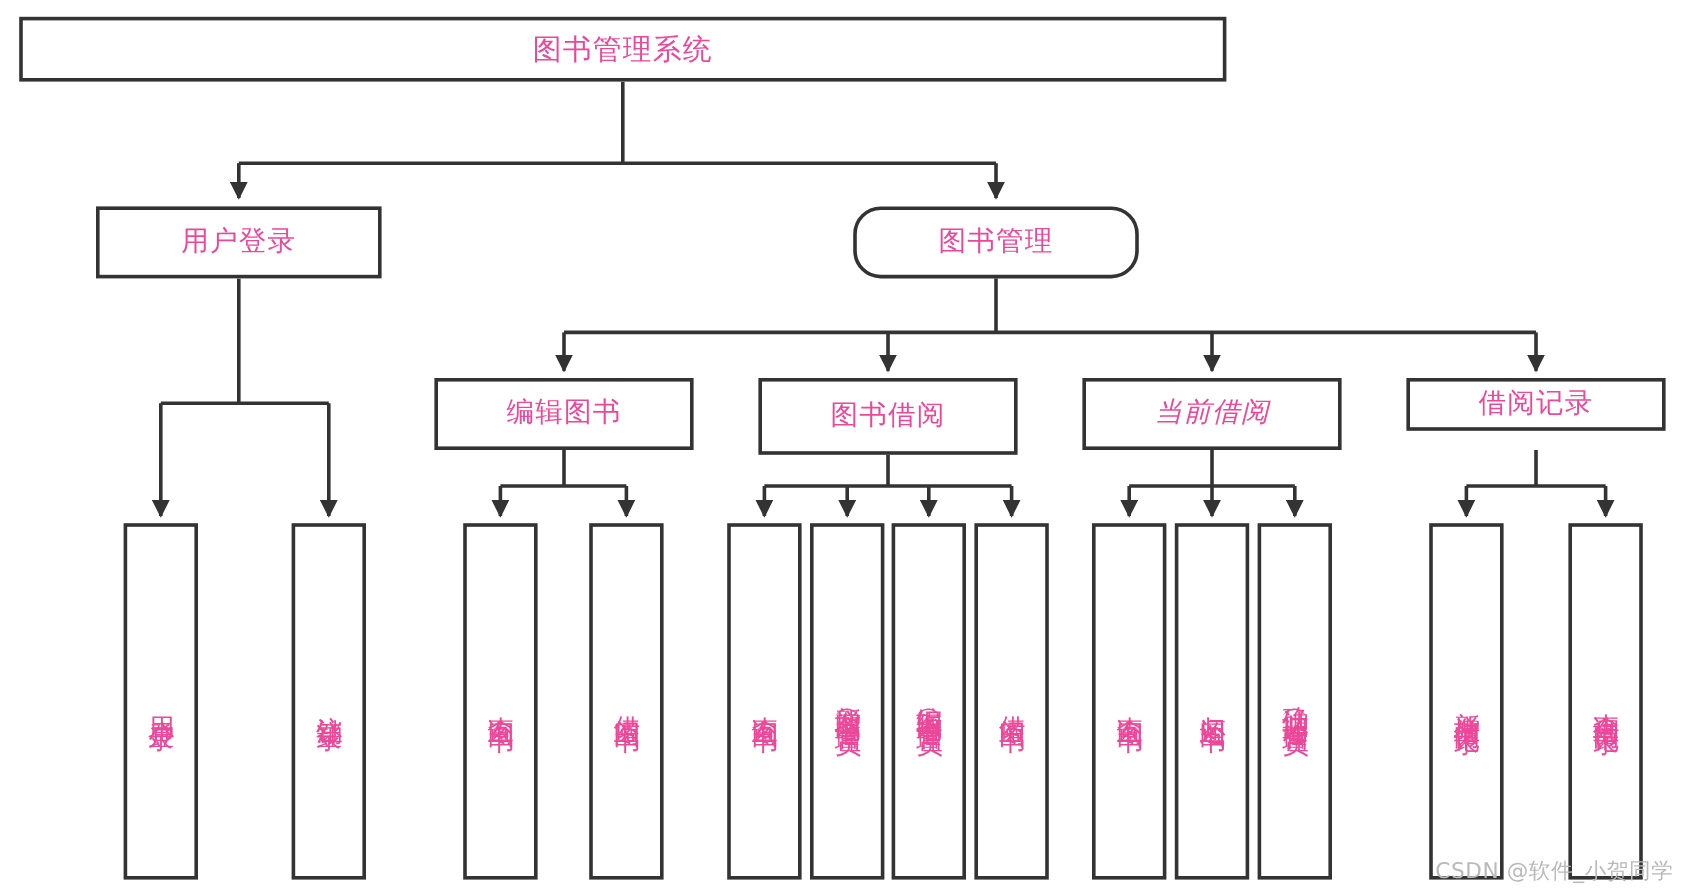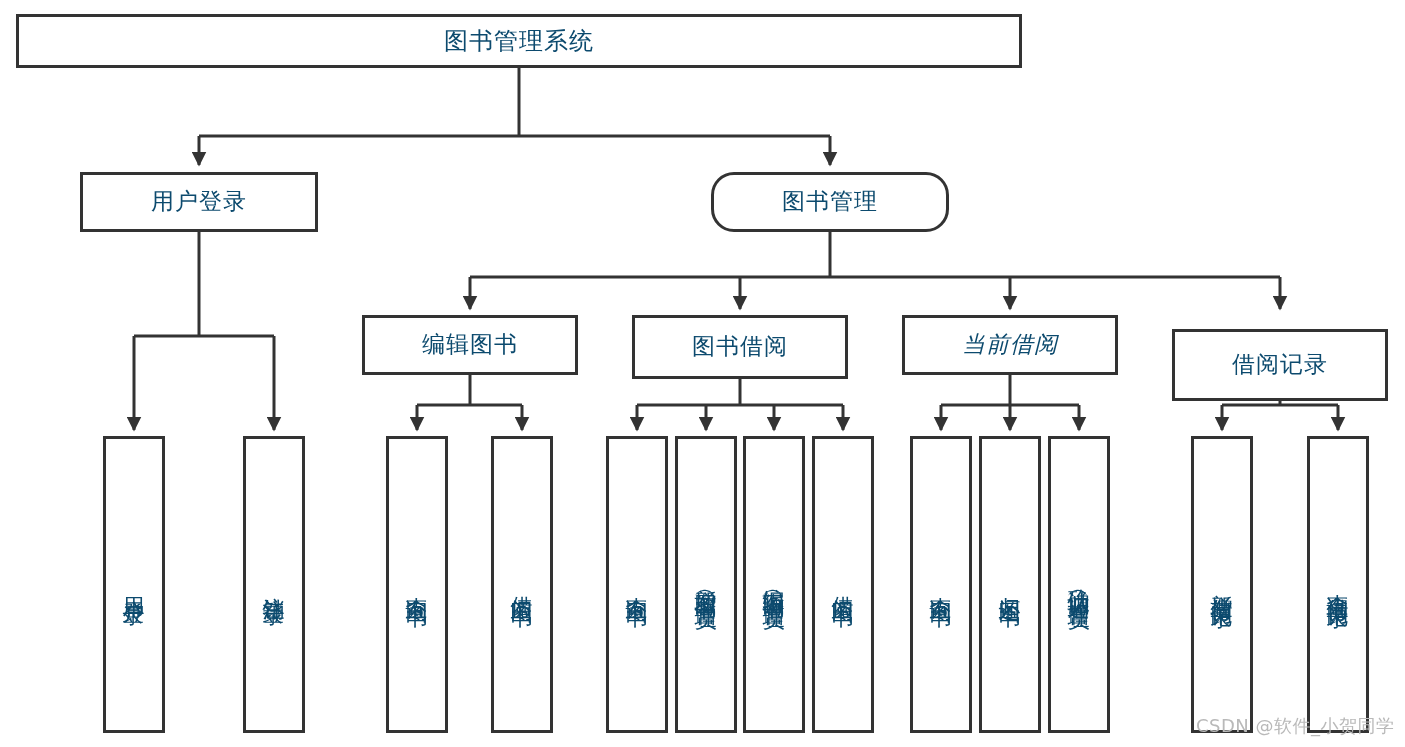--- a/index.html
+++ b/index.html
@@ -27,21 +27,21 @@
     pointer-events: none;
   }
   .node {
     position: absolute;
     box-sizing: border-box;
     background: #ffffff;
     border: 3px solid #333333;
     display: flex;
     align-items: center;
     justify-content: center;
-    color: #0c4a6e;
+    color: #ec4899;
   }
   .node.horiz {
     font-size: 23px;
     letter-spacing: 1px;
     line-height: 1.2;
   }
   .node.root {
     font-size: 24px;
   }
   .node.leaf {
@@ -139,21 +139,21 @@
   </div>
 
   <div class="node horiz" style="left:632px; top:315px; width:216px; height:64px;">
     <span>图书借阅</span>
   </div>
 
   <div class="node horiz" style="left:902px; top:315px; width:216px; height:60px;font-style:italic;">
     <span>当前借阅</span>
   </div>
 
-  <div class="node horiz" style="left:1172px; top:329px; width:216px; height:72px;">
+  <div class="node horiz" style="left:1172px; top:315px; width:216px; height:44px;">
     <span>借阅记录</span>
   </div>
 
   <div class="node leaf" style="left:103px; top:436px; width:62px; height:297px;">
     <span class="vtext">用户登录</span>
   </div>
 
   <div class="node leaf" style="left:243px; top:436px; width:62px; height:297px;">
     <span class="vtext">注销登录</span>
   </div>

